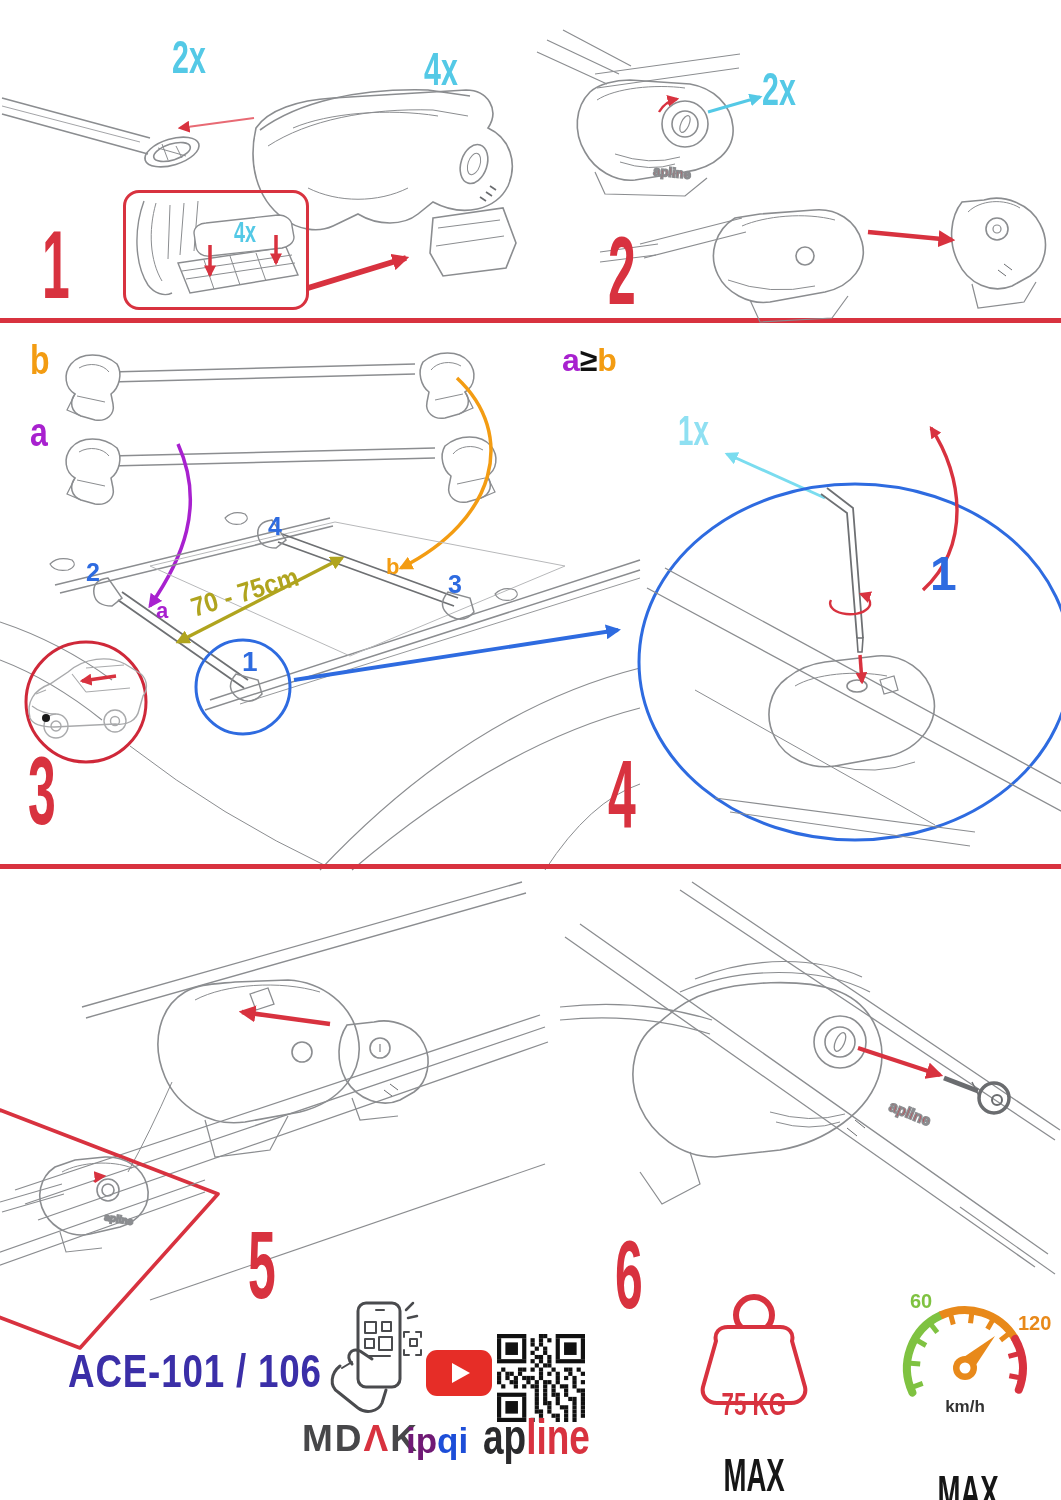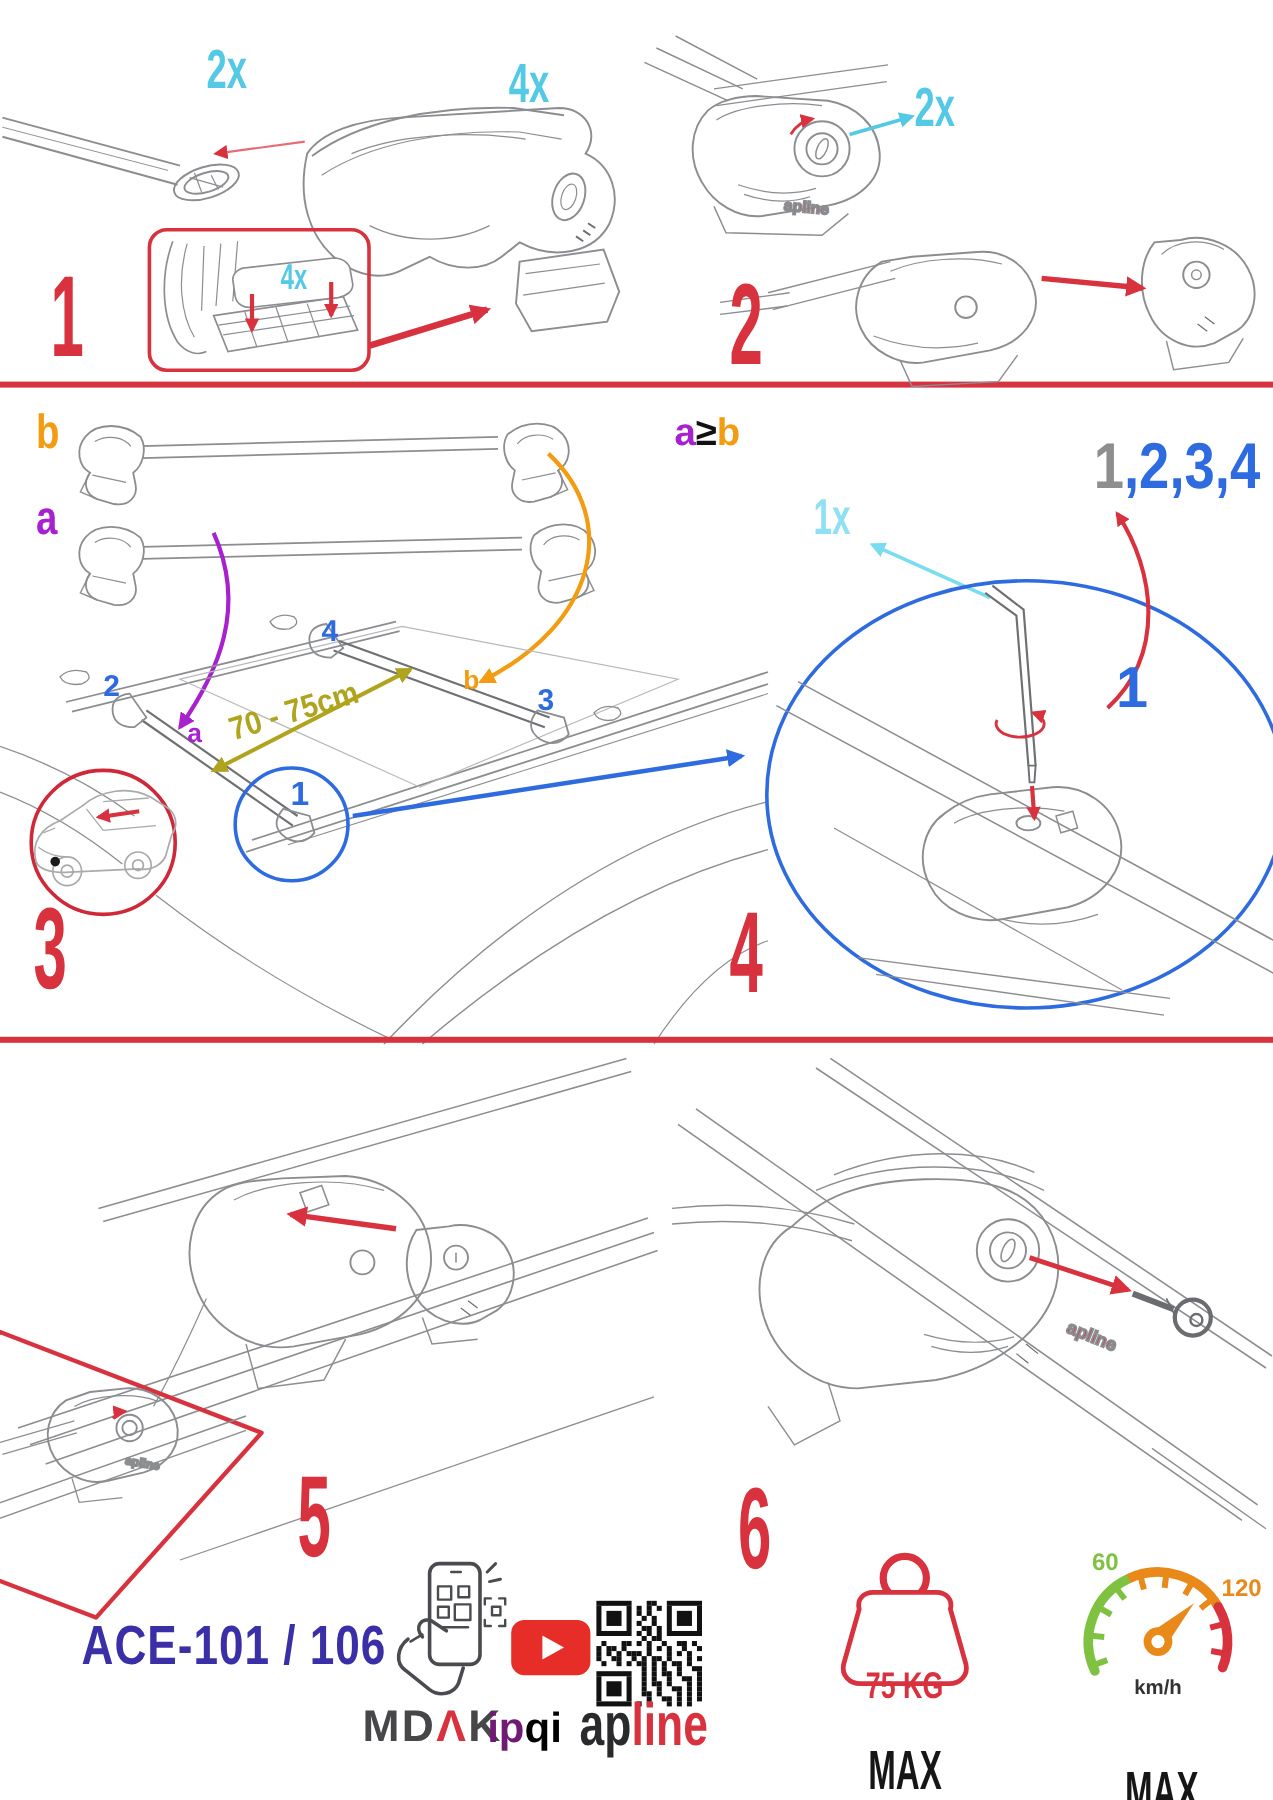--- a/index.html
+++ b/index.html
@@ -24,21 +24,21 @@
   .divider{position:absolute;left:0;width:1061px;height:5px;background:#d8323f;}
   .inset1{border:3px solid #d8323f;border-radius:16px;box-sizing:border-box;}
   .model{display:inline-block;font-weight:bold;font-size:46px;color:#3b2fa8;line-height:1;
          transform:scaleX(.8);transform-origin:left top;letter-spacing:1px;}
   .brandword{display:inline-block;font-weight:bold;font-size:42px;line-height:1;
          transform:scaleX(.84);transform-origin:left top;letter-spacing:0px;white-space:nowrap;}
   .bw-gray{color:#3b3b3d;} .bw-red{color:#d8323f;}
   .mdak{font-weight:bold;font-size:37px;letter-spacing:2px;line-height:1;white-space:nowrap;margin-left:14px;}
   .mdak .g{color:#474749;} .mdak .r{color:#d8323f;}
   .ipqi{font-weight:bold;font-size:35px;line-height:1;white-space:nowrap;}
-  .ipqi .g{color:#701a75;} .ipqi .r{color:#000000;}
+  .ipqi .g{color:#701a75;} .ipqi .r{color:#1d4ed8;}
   .apline{display:inline-block;font-weight:bold;font-size:50px;line-height:1;transform:scaleX(.74);transform-origin:left top;white-space:nowrap;}
   .apline .b{color:#2a2a2c;} .apline .r{color:#d8323f;}
   .maxlbl{display:inline-block;font-weight:bold;font-size:46px;color:#161616;line-height:1;
           transform:scaleX(.6);transform-origin:center top;}
   .kgval{display:inline-block;font-weight:bold;font-size:31px;color:#d8323f;line-height:1;
           transform:scaleX(.72);transform-origin:center top;}
   .ctr{text-align:center;margin-top:44px;}
   .blue1{font-weight:bold;font-size:48px;color:#2e6be0;line-height:1;}
 </style>
 </head>
@@ -247,23 +247,20 @@
         <circle cx="103" cy="99" r="4.5"></circle>
     <path d="M24,72 l10,-4" stroke-width="1.1"></path>
   </g>
   <line x1="104" y1="54" x2="70" y2="59" stroke="#d8323f" stroke-width="3.4" marker-end="url(#m-red)"></line>
   <circle cx="34" cy="96" r="4" fill="#1a1a1a" stroke="none"></circle>
 </svg>
 <span class="abs num" style="left:28px;top:748px">3</span>
 
 <div class="abs" style="left:562px;top:344px">
   <span class="rule purple">a</span><span class="rule" style="color:#111">≥</span><span class="rule orange">b</span>
-</div>
-<div class="abs" style="left:860px;top:362px;width:190px;text-align:right">
-  <span class="seq"><span class="gray">1</span><span class="blue">,2,3,4</span></span>
 </div>
 <span class="abs qty qty-light" style="left:678px;top:410px;font-size:42px">1x</span>
 <svg class="abs" style="left:715px;top:440px" width="122" height="66">
   <line x1="110" y1="58" x2="12" y2="14" stroke="#7adcef" stroke-width="3" marker-end="url(#m-cyanl)"></line>
 </svg>
 
 <svg class="abs" style="left:635px;top:480px" width="442" height="368" stroke="#8b8d90" stroke-width="1.6" fill="none">
   <ellipse cx="220" cy="182" rx="216" ry="178" stroke="#2e6be0" stroke-width="3"></ellipse>
   <path d="M12,108 L428,332 M30,88 L438,310" stroke-width="1.3"></path>
   <path d="M95,332 L335,366 M80,318 L340,352" stroke-width="1.1"></path>

